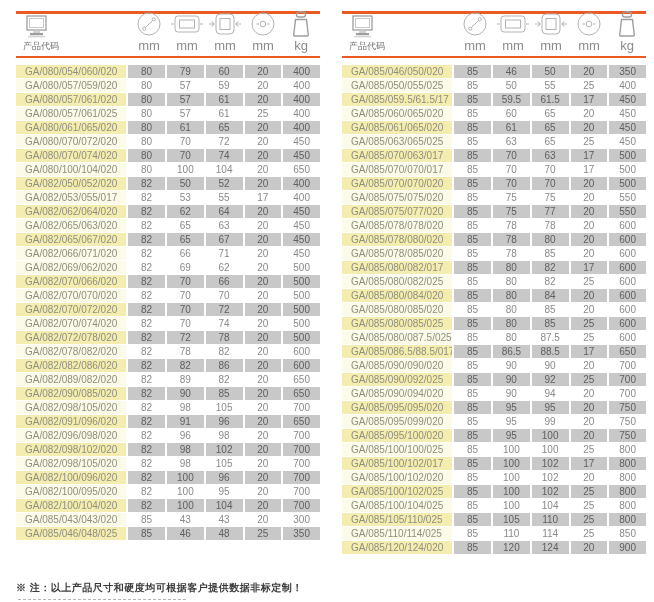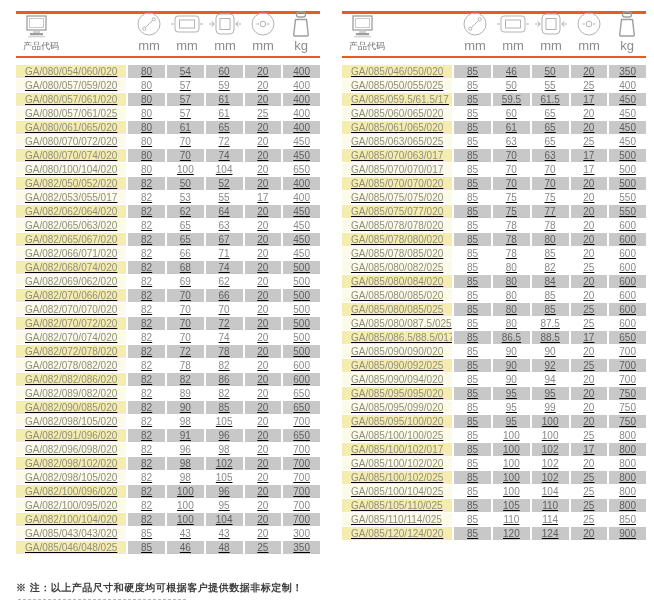--- a/index.html
+++ b/index.html
@@ -28,21 +28,20 @@
     width:12.5%; display:flex; flex-direction:column;
     align-items:center; justify-content:flex-end; gap:1px;
   }
   .th-col .icon svg { display:block; }
   .unit { font-size:13px; color:#8b8b8b; }
 
   table {
     border-collapse:separate; border-spacing:2px 1px;
     table-layout:fixed; width:calc(100% + 4px);
     margin:6px 0 0 -2px;
-    text-decoration:underline;
   }
   col.c-code { width:37.5%; }
   col.c-num  { width:12.5%; }
   td {
     height:13px; line-height:13px; font-size:10px; padding:0;
     text-align:center; white-space:nowrap; overflow:hidden;
   }
   td.code { text-align:left; padding-left:9px; color:#8f8f80; }
   tr.odd  td.code { background:var(--code-odd,#F5EDB0); }
   tr.even td.code { background:var(--code-even,#FCFAE8); }
@@ -148,21 +147,21 @@
             <col class="c-num">
             <col class="c-num">
             <col class="c-num">
             <col class="c-num">
             <col class="c-num">
           </colgroup>
         <tbody>
             <tr class="odd">
               <td class="code">GA/080/054/060/020</td>
               <td class="num">80</td>
-              <td class="num">54</td>
+              <td class="num">79</td>
               <td class="num">60</td>
               <td class="num">20</td>
               <td class="num">400</td>
             </tr>
             <tr class="even">
               <td class="code">GA/080/057/059/020</td>
               <td class="num">80</td>
               <td class="num">57</td>
               <td class="num">59</td>
               <td class="num">20</td>
@@ -256,28 +255,20 @@
               <td class="num">20</td>
               <td class="num">450</td>
             </tr>
             <tr class="even">
               <td class="code">GA/082/066/071/020</td>
               <td class="num">82</td>
               <td class="num">66</td>
               <td class="num">71</td>
               <td class="num">20</td>
               <td class="num">450</td>
-            </tr>
-            <tr class="odd">
-              <td class="code">GA/082/068/074/020</td>
-              <td class="num">82</td>
-              <td class="num">68</td>
-              <td class="num">74</td>
-              <td class="num">20</td>
-              <td class="num">500</td>
             </tr>
             <tr class="even">
               <td class="code">GA/082/069/062/020</td>
               <td class="num">82</td>
               <td class="num">69</td>
               <td class="num">62</td>
               <td class="num">20</td>
               <td class="num">500</td>
             </tr>
             <tr class="odd">
@@ -629,20 +620,28 @@
               <td class="num">600</td>
             </tr>
             <tr class="even">
               <td class="code">GA/085/078/085/020</td>
               <td class="num">85</td>
               <td class="num">78</td>
               <td class="num">85</td>
               <td class="num">20</td>
               <td class="num">600</td>
             </tr>
+            <tr class="odd">
+              <td class="code">GA/085/080/082/017</td>
+              <td class="num">85</td>
+              <td class="num">80</td>
+              <td class="num">82</td>
+              <td class="num">17</td>
+              <td class="num">600</td>
+            </tr>
             <tr class="even">
               <td class="code">GA/085/080/082/025</td>
               <td class="num">85</td>
               <td class="num">80</td>
               <td class="num">82</td>
               <td class="num">25</td>
               <td class="num">600</td>
             </tr>
             <tr class="odd">
               <td class="code">GA/085/080/084/020</td>

